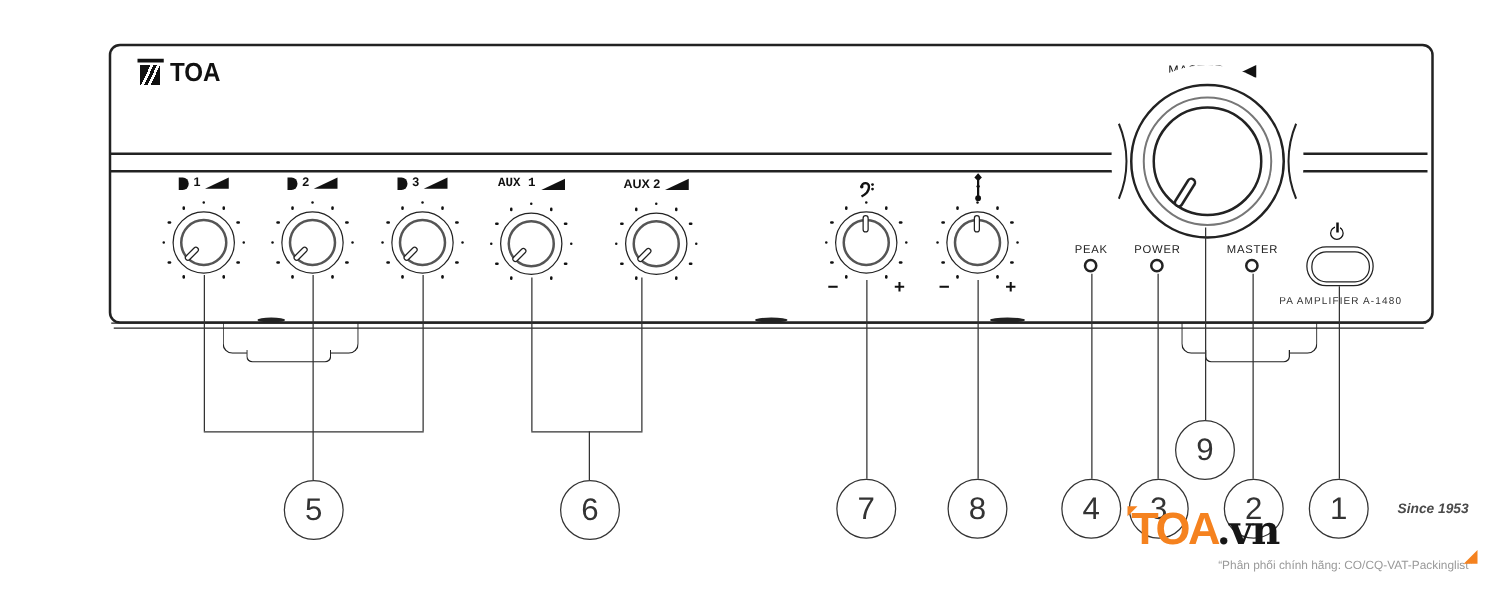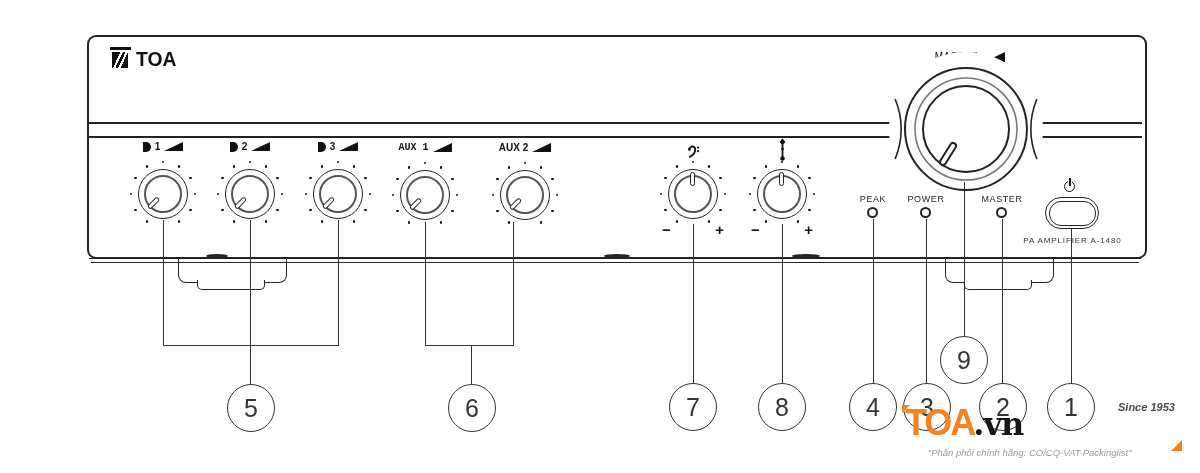--- a/index.html
+++ b/index.html
@@ -57,21 +57,21 @@
   .callout{width:48px;height:48px;border:1.4px solid #333;border-radius:50%;background:#fff;box-sizing:border-box;
     display:flex;align-items:center;justify-content:center;font-size:25px;color:#333;z-index:2;}
 
   
   #watermark{left:900px;top:393px;width:300px;height:72px;z-index:6;}
   #wm-since{left:218px;top:8px;font-size:11px;font-style:italic;font-weight:700;color:#4a4a4a;white-space:nowrap;}
   #wm-logo{left:6px;top:9px;display:flex;align-items:baseline;white-space:nowrap;}
   #wm-prefix,#wm-suffix{font-family:"DejaVu Serif",serif;font-weight:800;font-size:32px;color:#161616;letter-spacing:-1px;}
   #wm-mid{font-family:"Liberation Sans",sans-serif;font-weight:900;font-size:36px;letter-spacing:-2px;margin:0 -1px;}
   #wm-accent{left:2px;top:12px;width:0;height:0;border-top:8px solid #F5821F;border-right:8px solid transparent;}
-  #wm-tagline{left:28px;top:54px;width:250px;text-align:left;font-size:9.5px;font-style:italic;color:#999;}
+  #wm-tagline{left:28px;top:54px;width:250px;text-align:right;font-size:9.5px;color:#999;}
   #wm-corner{left:271px;top:47px;width:0;height:0;border-left:11px solid transparent;border-bottom:11px solid #F5821F;}
 
   .master-label{left:920px;top:51px;width:100px;display:flex;justify-content:center;align-items:center;gap:5px;
     font-size:10px;letter-spacing:.5px;font-weight:400;color:#111;}
 </style>
 </head>
 <body>
 
 <div id="stage">
 

